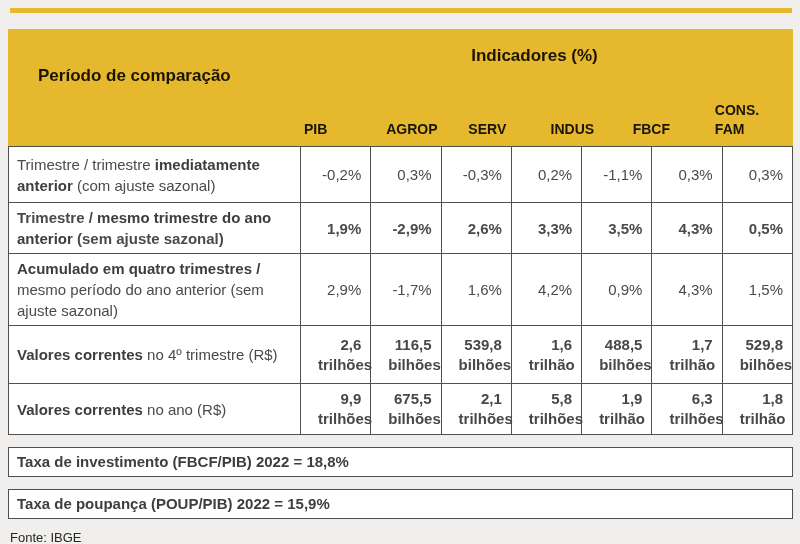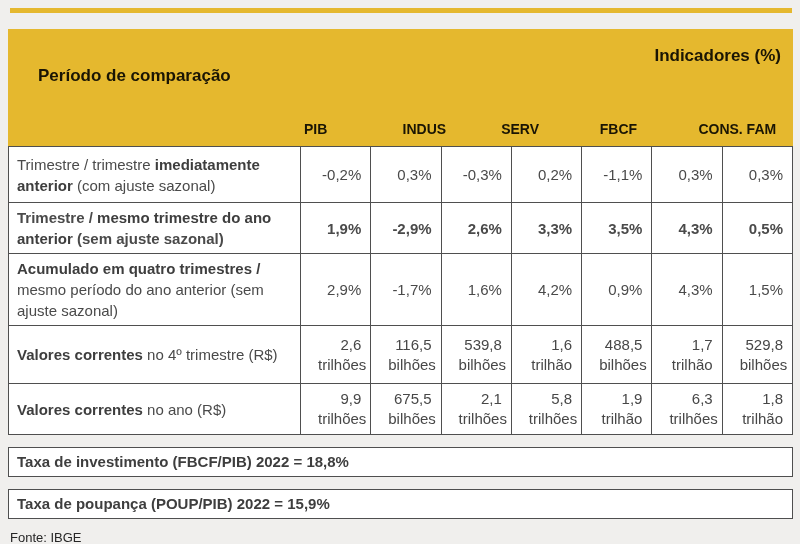--- a/index.html
+++ b/index.html
@@ -30,21 +30,21 @@
   .hdr .period {
     position: absolute;
     left: 30px; top: 37px;
     font-size: 17px;
     font-weight: bold;
   }
   .hdr .indic {
     position: absolute;
     left: 280px; top: 17px;
     width: 493px;
-    text-align: right;
+    text-align: center;
     font-size: 17px;
     font-weight: bold;
   }
   .hdr .cols {
     position: absolute;
     left: 292px; right: 0; bottom: 0;
     display: flex;
     align-items: flex-end;
   }
   .colhead {
@@ -65,21 +65,21 @@
   table.grid td {
     border: 1px solid #4f4f4f;
     font-size: 15px;
     line-height: 21px;
     color: #4a4a4a;
     vertical-align: middle;
   }
   td.lbl { padding: 4px 10px 4px 8px; text-align: left; }
   td.lbl b { color: #3e3e3e; }
   td.num { text-align: right; padding: 2px 9px 2px 17px; }
-  td.num.bold { font-weight: normal; line-height: 20px; color: #474747; }
+  td.num.bold { font-weight: bold; line-height: 20px; color: #474747; }
   .taxa {
     width: 785px;
     margin-top: 12px;
     border: 1px solid #4f4f4f;
     background: #ffffff;
     font-size: 15px;
     font-weight: bold;
     color: #3e3e3e;
     padding: 5px 8px 6px 8px;
   }
@@ -93,22 +93,23 @@
 <body>
 
 <div class="accent-bar"></div>
 
 <div class="sheet">
   <div class="hdr">
     <div class="period">Período de comparação</div>
     <div class="indic">Indicadores (%)</div>
     <div class="cols">
         <div class="colhead">PIB</div>
+        <div class="colhead">AGROP</div>
+        <div class="colhead">SERV</div>
         <div class="colhead">INDUS</div>
-        <div class="colhead">SERV</div>
         <div class="colhead">FBCF</div>
         <div class="colhead">CONS. FAM</div>
       </div>
   </div>
 
   <table class="grid">
     <colgroup>
       <col class="c-label">
       <col>
         <col>

